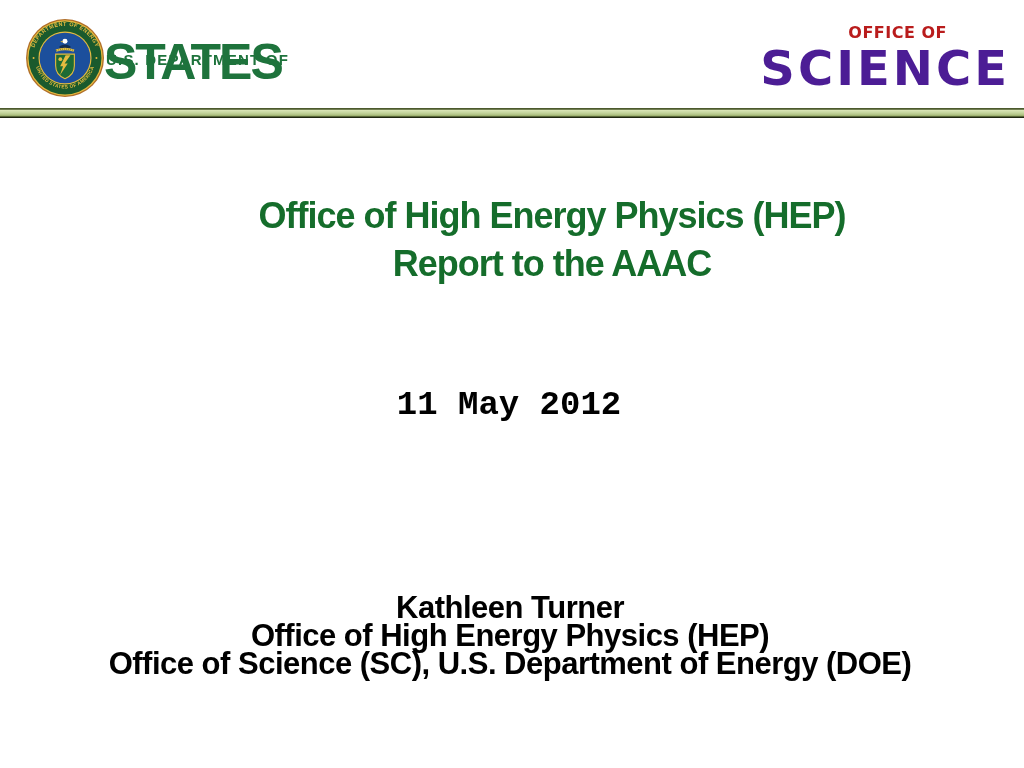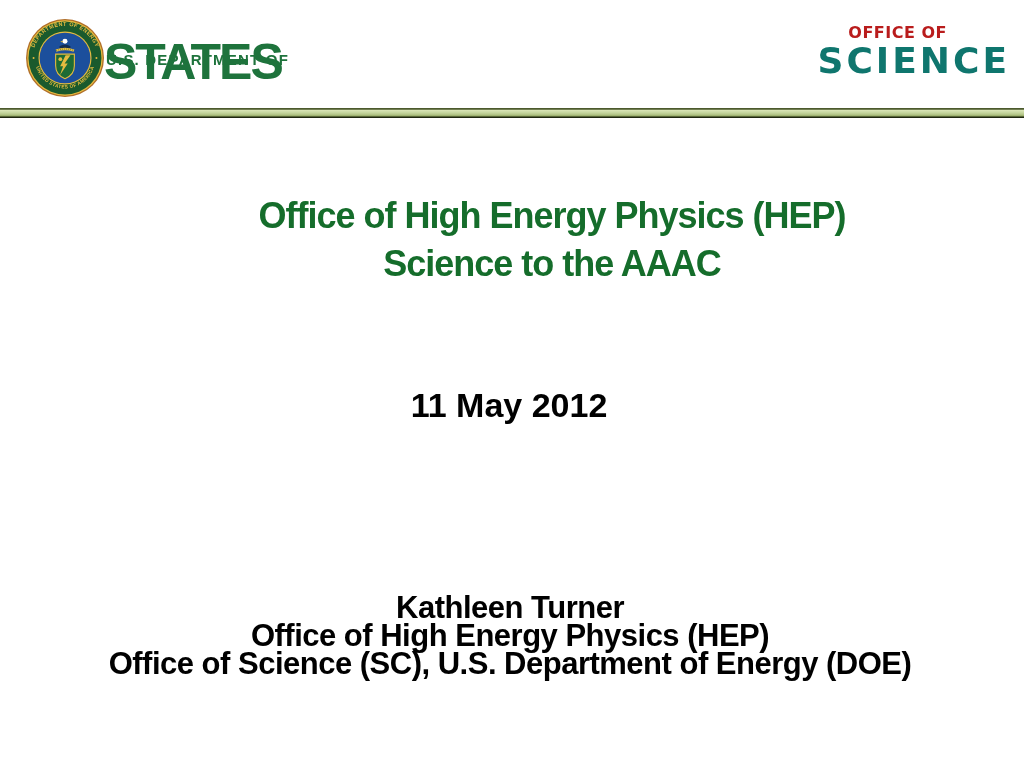--- a/index.html
+++ b/index.html
@@ -22,40 +22,40 @@
   }
   .office-of{
     position:absolute;right:77px;top:23px;
     font-family:"DejaVu Sans",sans-serif;
     font-size:16px;font-weight:bold;letter-spacing:0.5px;
     color:#b91c1c;white-space:nowrap;
   }
   .science{
     position:absolute;right:14px;top:40px;
     font-family:"DejaVu Sans",sans-serif;
-    font-size:36px;font-weight:bold;letter-spacing:3px;
-    color:#0f766e;white-space:nowrap;
+    font-size:48px;font-weight:bold;letter-spacing:3px;
+    color:#4c1d95;white-space:nowrap;
   }
   .divider-bar{
     position:absolute;left:0;top:108px;width:1024px;height:10px;
     background:linear-gradient(to bottom,
       #4c5a2e 0%,#4c5a2e 12%,
       #d8e4b4 24%,#c3d49b 50%,#aec181 70%,
       #8ea35d 82%,#232b13 88%,#1c230e 100%);
   }
   
   .title-block{
     position:absolute;left:80px;width:944px;top:192px;
     text-align:center;color:#156d2b;
     font-size:36px;line-height:48px;font-weight:bold;letter-spacing:-1px;
   }
   .date-line{
     position:absolute;left:0;width:1018px;top:386px;
     text-align:center;color:#000000;
-    font-family:Liberation Sans, sans-serif;
+    font-family:Liberation Mono, monospace;
     font-size:34px;font-weight:bold;
   }
   .credits-block{
     position:absolute;left:0;width:1020px;top:594px;
     text-align:center;color:#000000;
     font-size:31px;line-height:28px;font-weight:bold;letter-spacing:-0.5px;
   }
 </style>
 </head>
 <body>
@@ -102,21 +102,21 @@
   <div class="dept-line">U.S. DEPARTMENT OF</div>
   <div class="energy-wordmark">STATES</div>
 
   <div class="office-of">OFFICE OF</div>
   <div class="science">SCIENCE</div>
 
   <div class="divider-bar"></div>
 
   <div class="title-block">
     <div>Office of High Energy Physics (HEP)</div>
-    <div>Science to the AAAC</div>
+    <div>Report to the AAAC</div>
   </div>
 
   <div class="date-line">11 May 2012</div>
 
   <div class="credits-block">
     <div>Kathleen Turner</div>
     <div>Office of High Energy Physics (HEP)</div>
     <div>Office of Science (SC), U.S. Department of Energy (DOE)</div>
   </div>
 

